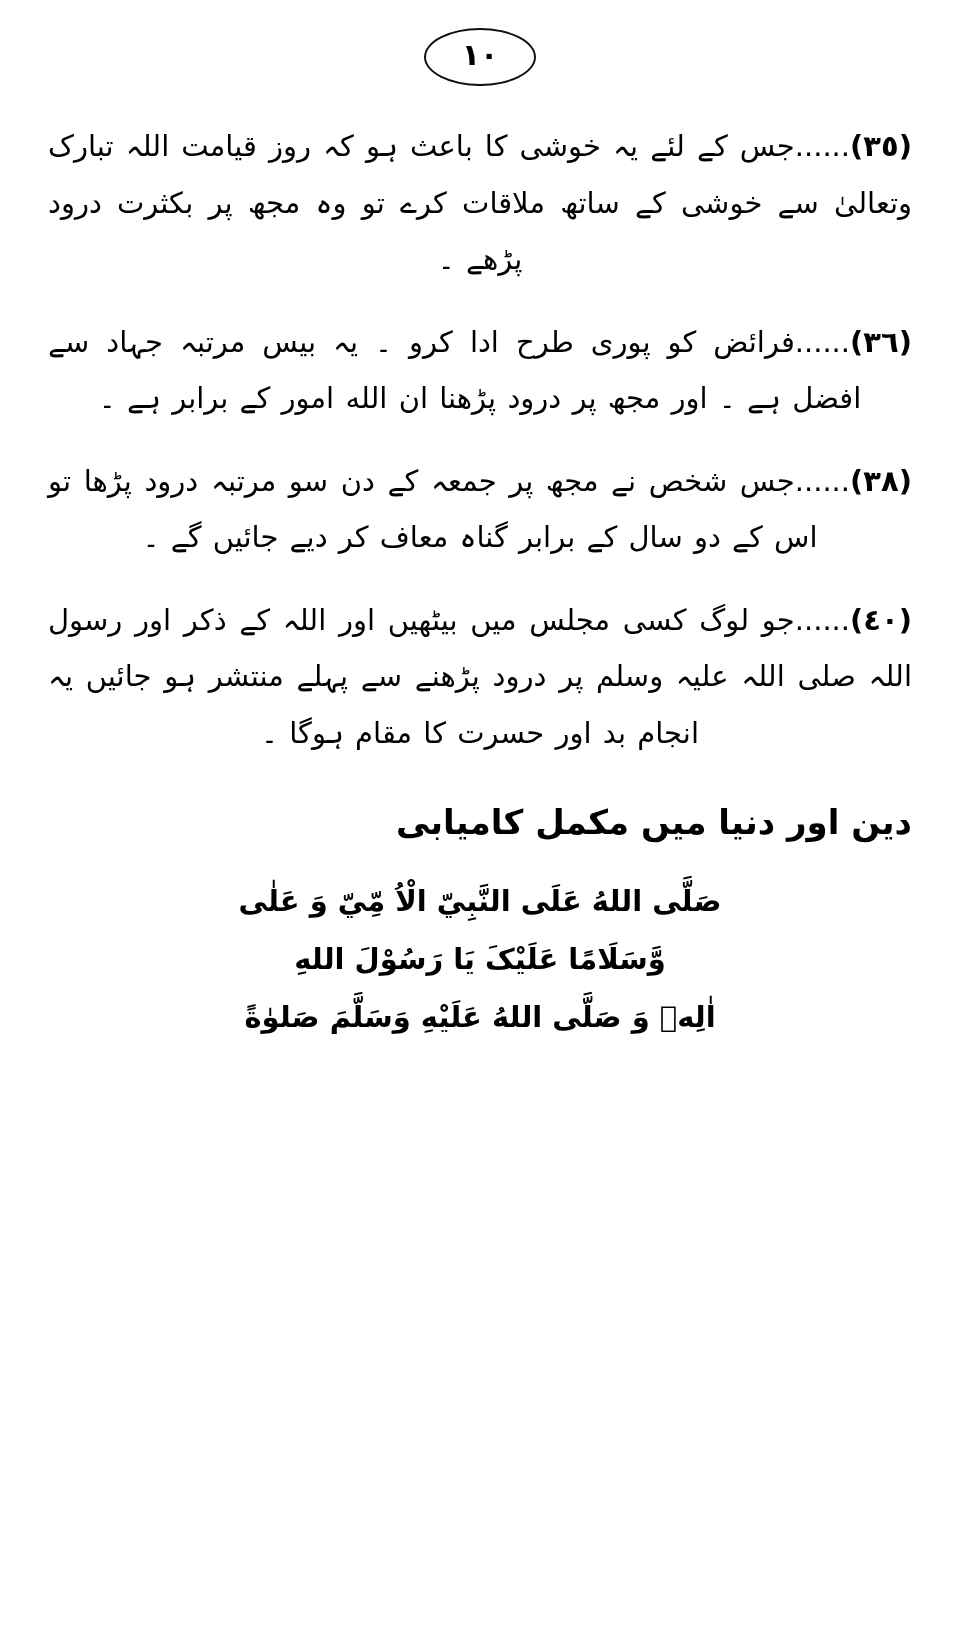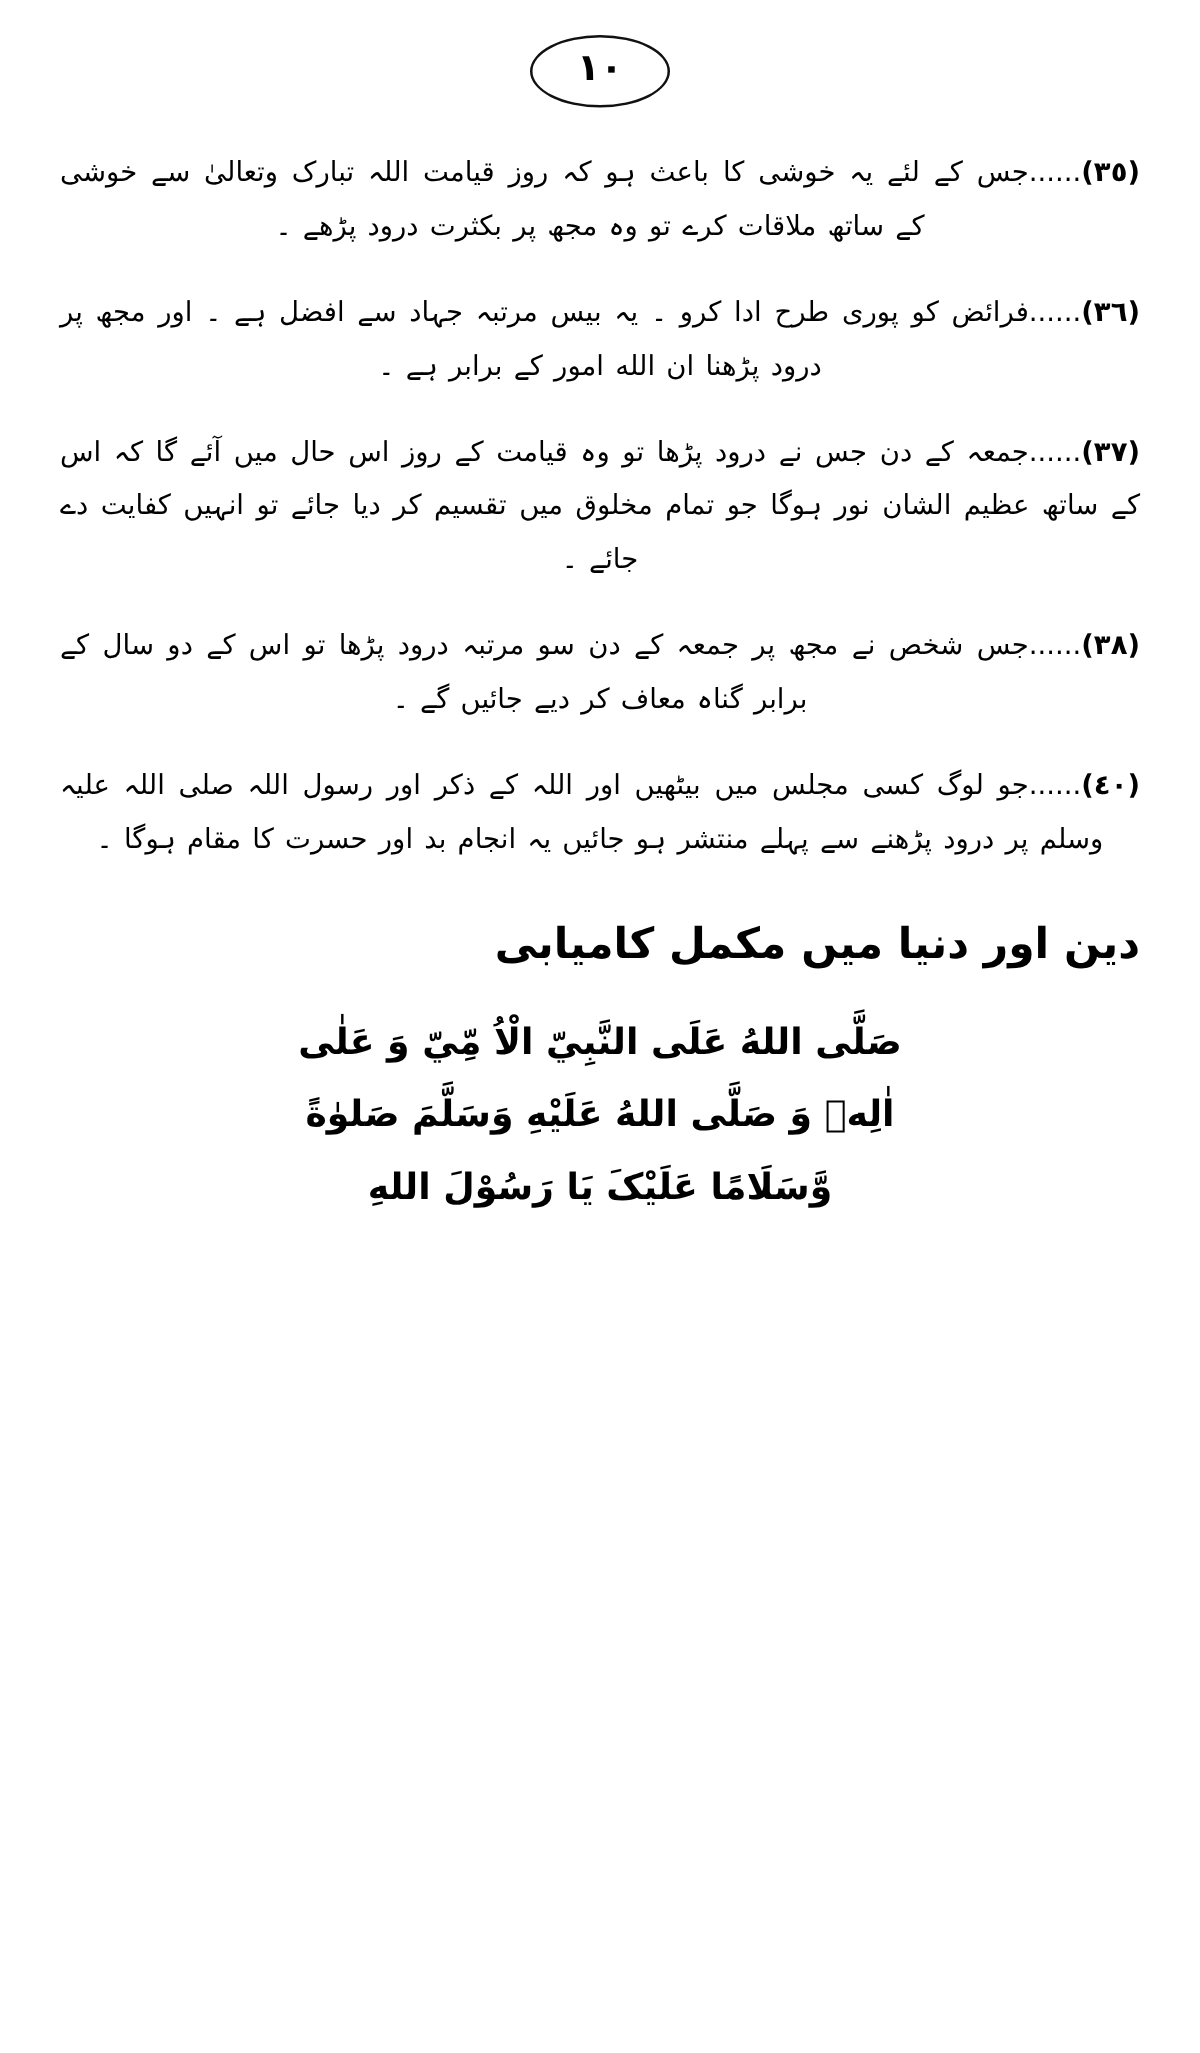--- a/index.html
+++ b/index.html
@@ -56,21 +56,21 @@
     position: absolute;
     top: 118px;
     right: 48px;
     left: 48px;
   }
 
   .para {
     direction: rtl;
     text-align: justify;
     text-align-last: center;
-    font-size: 22px;
+    font-size: 29px;
     line-height: 1.95;
     margin: 0 0 22px 0;
     word-spacing: 2px;
   }
   .para .num {
     font-weight: 600;
   }
   .para .dots {
     letter-spacing: 1px;
   }
@@ -121,35 +121,32 @@
   <div class="content">
 
     <p class="para p1">
       <span class="num">(٣٥)</span><span class="dots">......</span><span class="body">جس کے لئے یہ خوشی کا باعث ہو کہ روز قیامت اللہ تبارک وتعالیٰ سے خوشی کے ساتھ ملاقات کرے تو وہ مجھ پر بکثرت درود پڑھے ۔</span>
     </p>
 
     <p class="para p2">
       <span class="num">(٣٦)</span><span class="dots">......</span><span class="body">فرائض کو پوری طرح ادا کرو ۔ یہ بیس مرتبہ جہاد سے افضل ہے ۔ اور مجھ پر درود پڑھنا ان الله امور کے برابر ہے ۔</span>
     </p>
 
-    <p class="para p3">
-      <span class="num">(٣٧)</span><span class="dots">......</span><span class="body">جمعہ کے دن جس نے درود پڑھا تو وہ قیامت کے روز اس حال میں آئے گا کہ اس کے ساتھ عظیم الشان نور ہوگا جو تمام مخلوق میں تقسیم کر دیا جائے تو انہیں کفایت دے جائے ۔</span>
-    </p>
 
     <p class="para p4">
       <span class="num">(٣٨)</span><span class="dots">......</span><span class="body">جس شخص نے مجھ پر جمعہ کے دن سو مرتبہ درود پڑھا تو اس کے دو سال کے برابر گناہ معاف کر دیے جائیں گے ۔</span>
     </p>
 
 
     <p class="para p6">
       <span class="num">(٤٠)</span><span class="dots">......</span><span class="body">جو لوگ کسی مجلس میں بیٹھیں اور اللہ کے ذکر اور رسول اللہ صلی اللہ علیہ وسلم پر درود پڑھنے سے پہلے منتشر ہو جائیں یہ انجام بد اور حسرت کا مقام ہوگا ۔</span>
     </p>
 
     <h2 class="heading">دین اور دنیا میں مکمل کامیابی</h2>
 
     <div class="durood">
       <span class="line">صَلَّى اللهُ عَلَى النَّبِيّ الْاُ مِّيّ وَ عَلٰى</span>
+      <span class="line">وَّسَلَامًا عَلَيْکَ يَا رَسُوْلَ اللهِ</span>
       <span class="line">اٰلِهٖ وَ صَلَّى اللهُ عَلَيْهِ وَسَلَّمَ صَلوٰةً</span>
-      <span class="line">وَّسَلَامًا عَلَيْکَ يَا رَسُوْلَ اللهِ</span>
     </div>
 
   </div>
 </div>
 
 </body></html>

